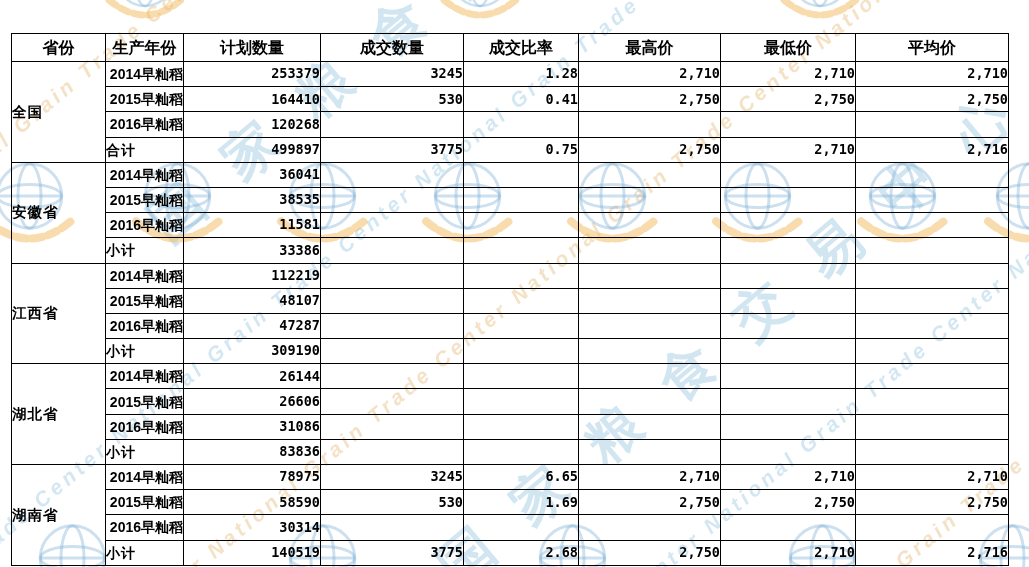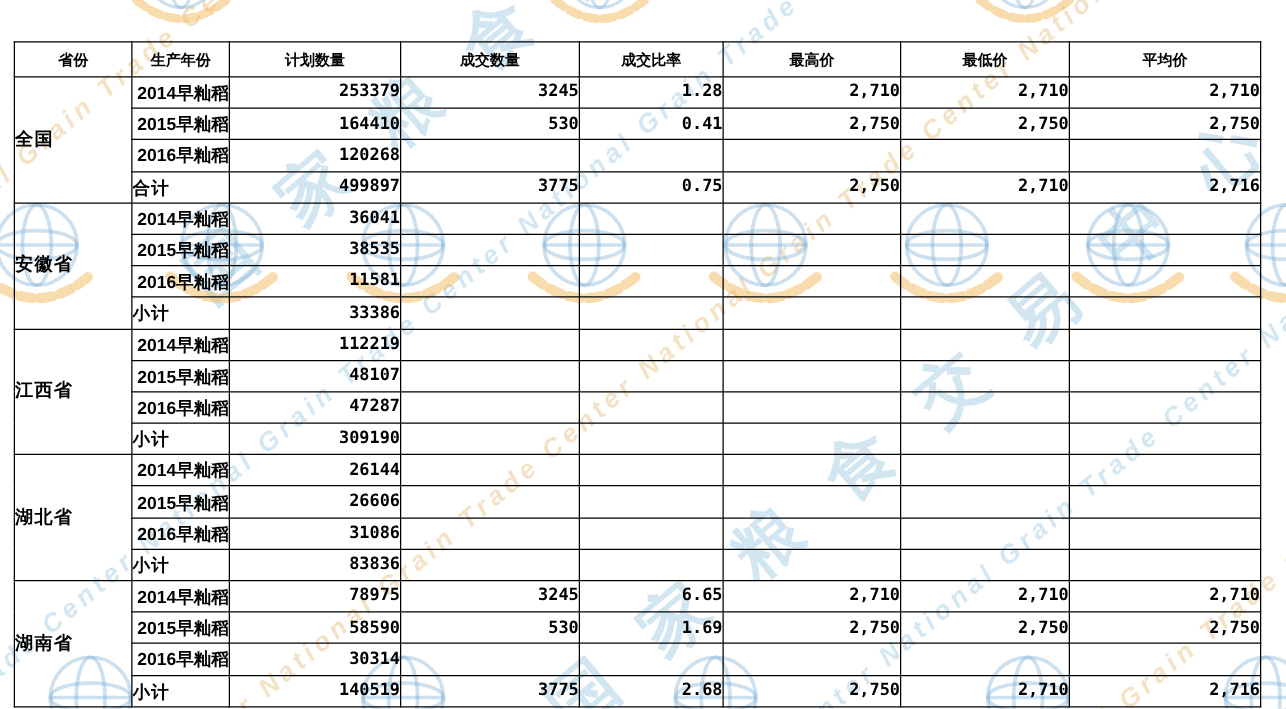--- a/index.html
+++ b/index.html
@@ -76,21 +76,21 @@
     padding: 0;
     overflow: hidden;
     white-space: nowrap;
     vertical-align: middle;
     line-height: 1;
     background: transparent;
     color: #000;
   }
   table.report th {
     height: 27px;
-    font-size: 12px;
+    font-size: 16px;
     font-weight: 700;
     text-align: center;
   }
   table.report td { height: 24.2px; }
   td.province {
     text-align: left;
     font-size: 14.5px;
     font-weight: 700;
     letter-spacing: 1px;
   }

